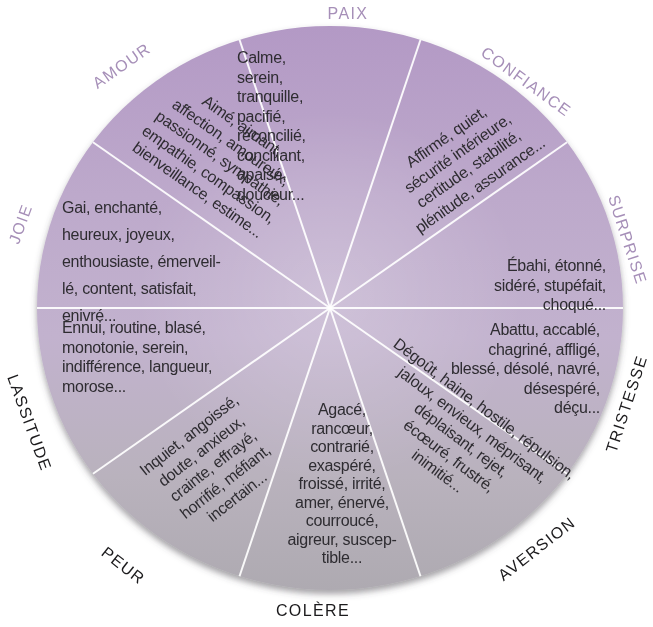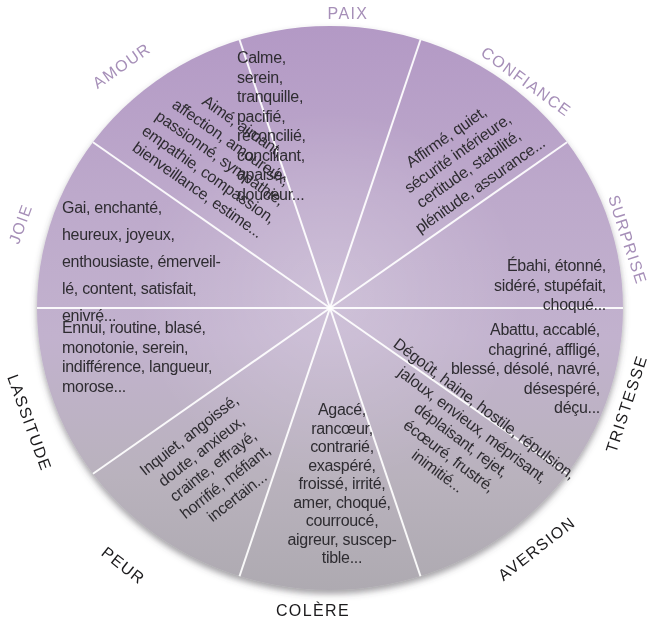--- a/index.html
+++ b/index.html
@@ -102,21 +102,21 @@
 jaloux, envieux, méprisant,
 déplaisant, rejet,
 écœuré, frustré,
 inimitié...</div>
 
   <div class="words" style="left:342px; top:484px; width:200px; text-align:center; line-height:18.5px; transform:translate(-50%,-50%);">Agacé,
 rancœur,
 contrarié,
 exaspéré,
 froissé, irrité,
-amer, choqué,
+amer, énervé,
 courroucé,
 aigreur, suscep-
 tible...</div>
 
   <div class="words" style="left:213px; top:466px; width:190px; text-align:center; transform:translate(-50%,-50%) rotate(-38deg);">Inquiet, angoissé,
 doute, anxieux,
 crainte, effrayé,
 horrifié, méfiant,
 incertain...</div>
 

